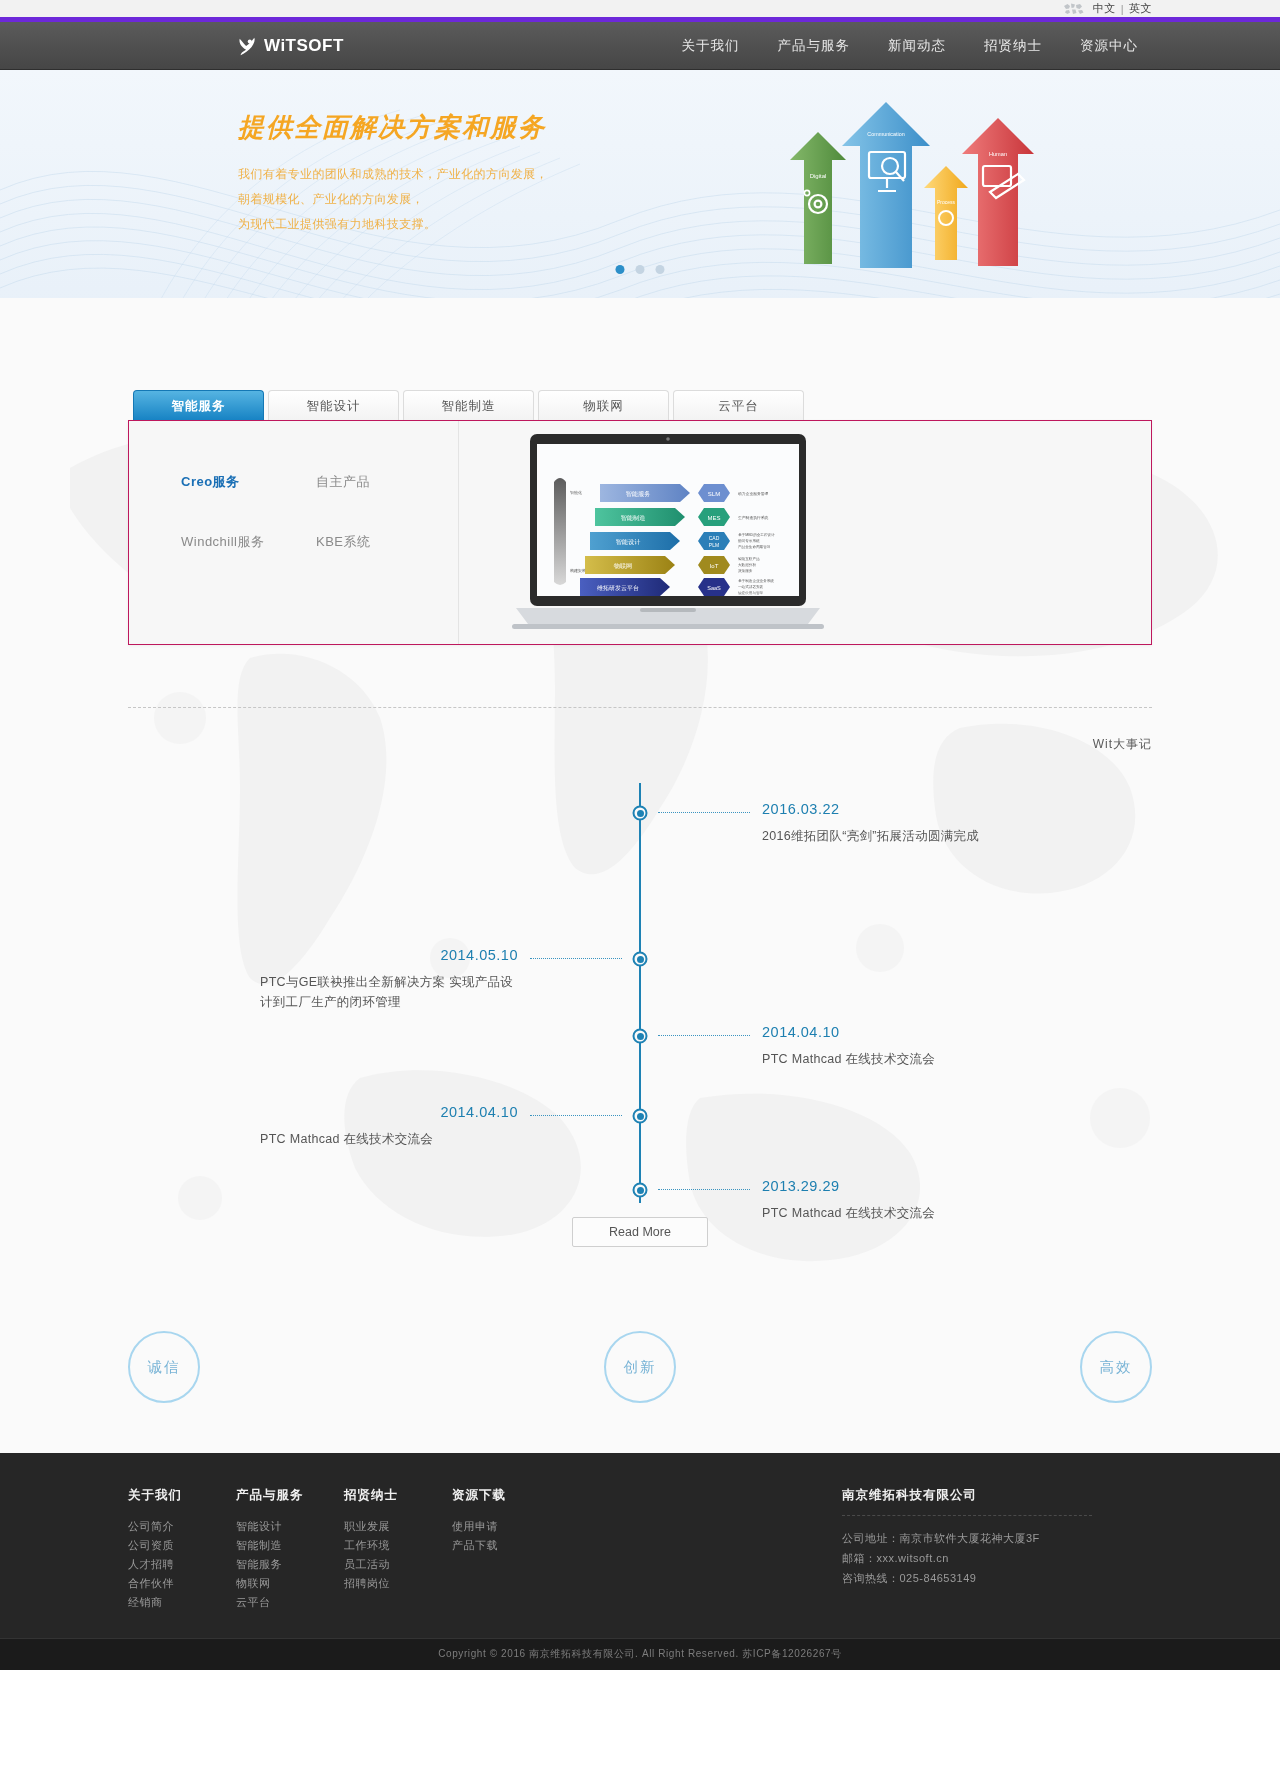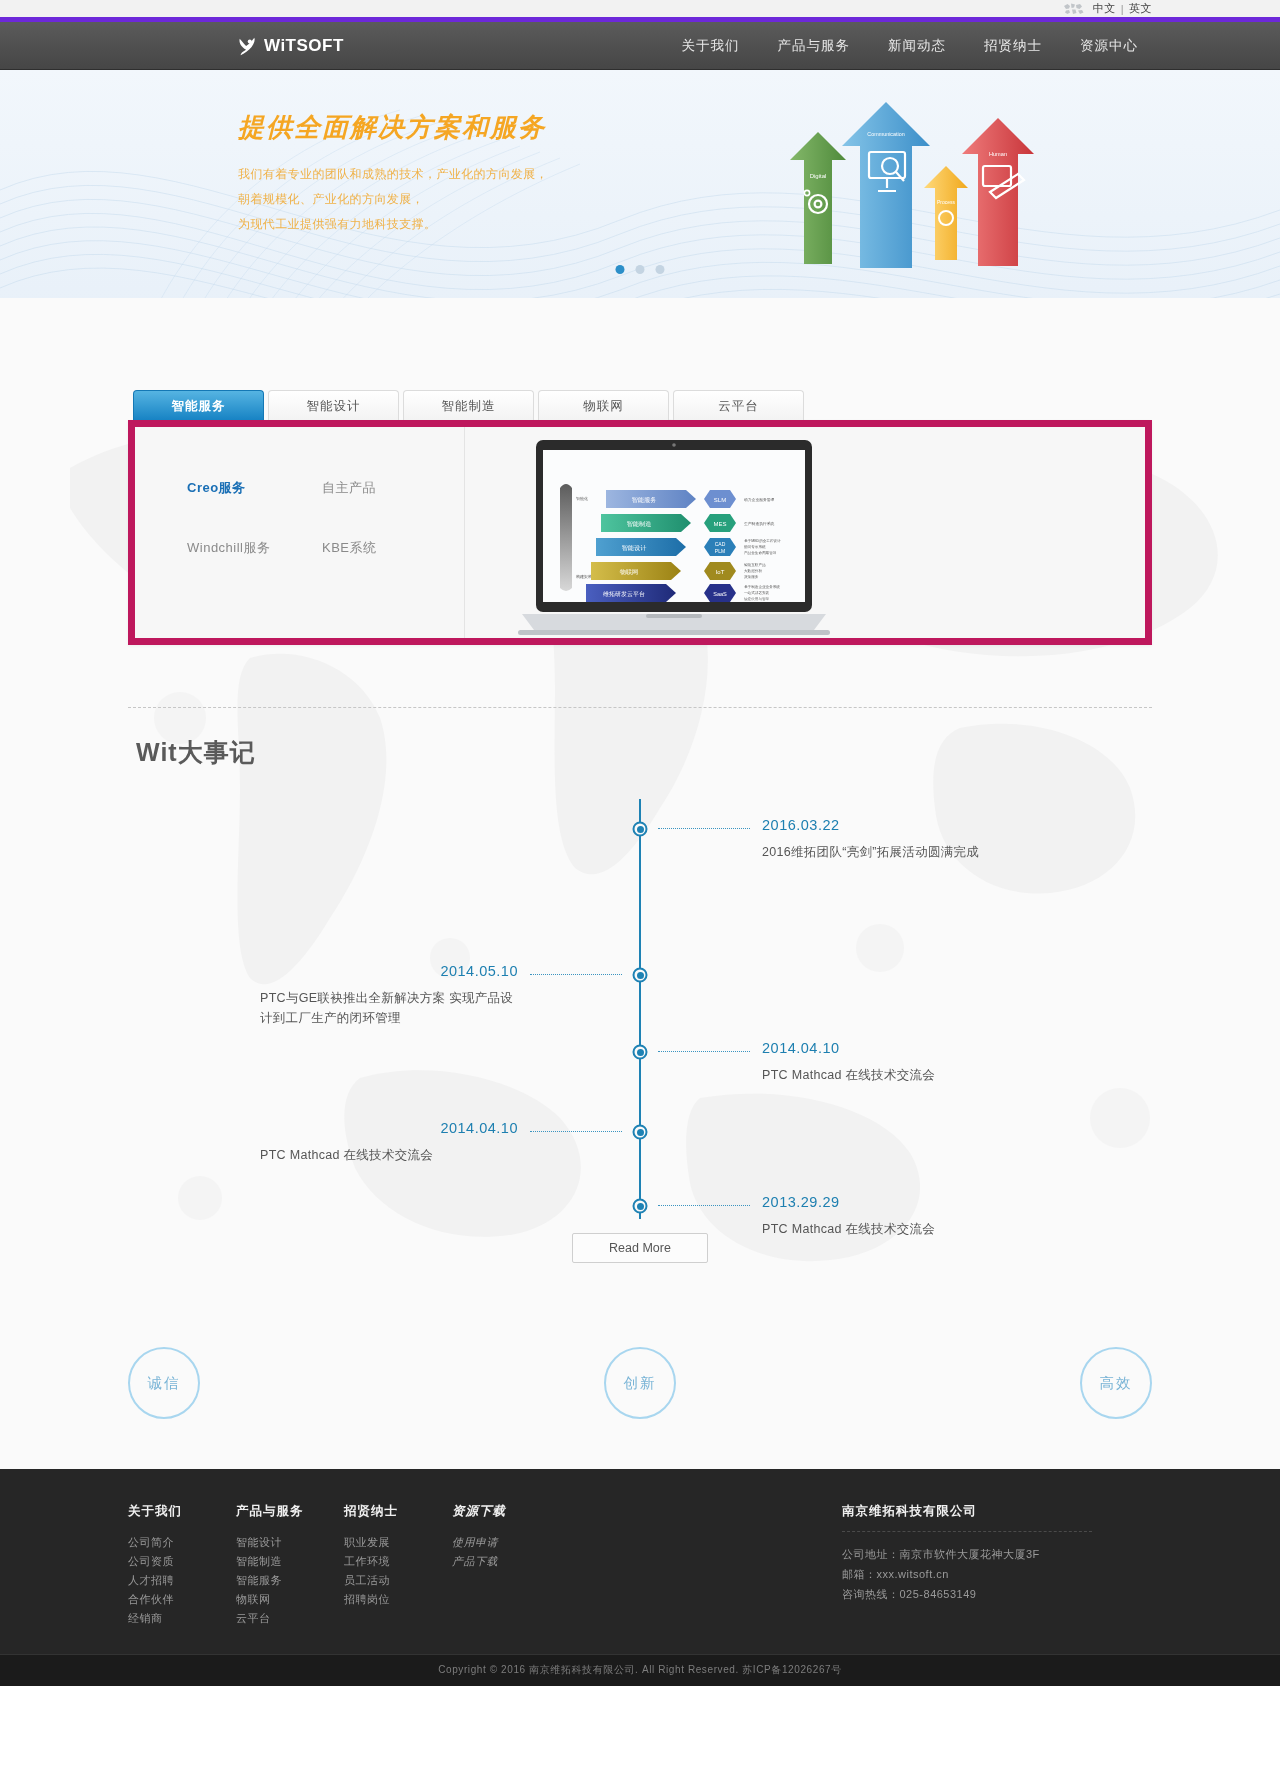--- a/index.html
+++ b/index.html
@@ -104,21 +104,21 @@
     border: 1px solid #dcdcdc; border-bottom: none;
     border-radius: 4px 4px 0 0;
     letter-spacing: 1px;
   }
   .tab.active {
     background: linear-gradient(to bottom, #56b4e2 0%, #1783c4 100%);
     color: #fff; border-color: #1478b5; font-weight: bold;
   }
   .tab-panel {
     background: #f7f7f7;
-    border: 7px solid #be185d;
+    border: 1px solid #be185d;
     height: 225px;
     display: flex;
     box-shadow: 0 1px 3px rgba(0,0,0,.05);
   }
   .panel-left {
     width: 330px; padding: 52px 0 0 52px;
     border-right: 1px solid #e4e4e4;
   }
   .link-grid {
     display: grid; grid-template-columns: 135px 135px;
@@ -131,22 +131,22 @@
   .panel-link.active { color: #1a6fb5; font-weight: bold; }
   .panel-right { flex: 1; position: relative; }
   .laptop { position: absolute; left: 53px; top: 11px; width: 312px; height: 205px; }
 
   
   .divider {
     margin-top: 62px;
     border-top: 1px dashed #c6c6c6;
   }
   .tl-heading {
-    font-size: 25px; color: #5a5a5a; font-weight: bold;
-    padding: 28px 0 0 8px; letter-spacing: 1px;
+    font-size: 12px; color: #5a5a5a; font-weight: normal;
+    padding: 28px 0 0 8px; letter-spacing: 1px; text-align: right;
   }
   .timeline { position: relative; margin-top: 30px; height: 420px; }
   .tl-axis {
     position: absolute; left: 50%; top: 0; bottom: 0;
     width: 2px; background: #1e82b4; transform: translateX(-1px);
   }
   .tl-row { position: absolute; left: 0; right: 0; }
   .tl-node {
     position: absolute; left: 50%; transform: translate(-50%, -50%);
     width: 15px; height: 15px; border-radius: 50%;
@@ -201,21 +201,21 @@
   
   .footer {
     background: #262626; color: #cfcfcf;
     padding: 34px 0 0 0;
   }
   .footer-inner {
     width: 1024px; margin: 0 auto; display: flex;
   }
   .f-cols { display: flex; flex: 1; }
   .f-col { width: 108px; }
-  .f-col.wide { width: 120px; font-style: italic; }
+  .f-col.wide { width: 120px; }
   .f-title {
     font-size: 12.5px; font-weight: bold; color: #f0f0f0;
     margin-bottom: 13px; letter-spacing: 1px;
   }
   .f-link {
     display: block; font-size: 11px; color: #9a9a9a;
     text-decoration: none; line-height: 19px; letter-spacing: .5px;
     cursor: pointer;
   }
   .f-contact { width: 360px; padding-left: 50px; }

